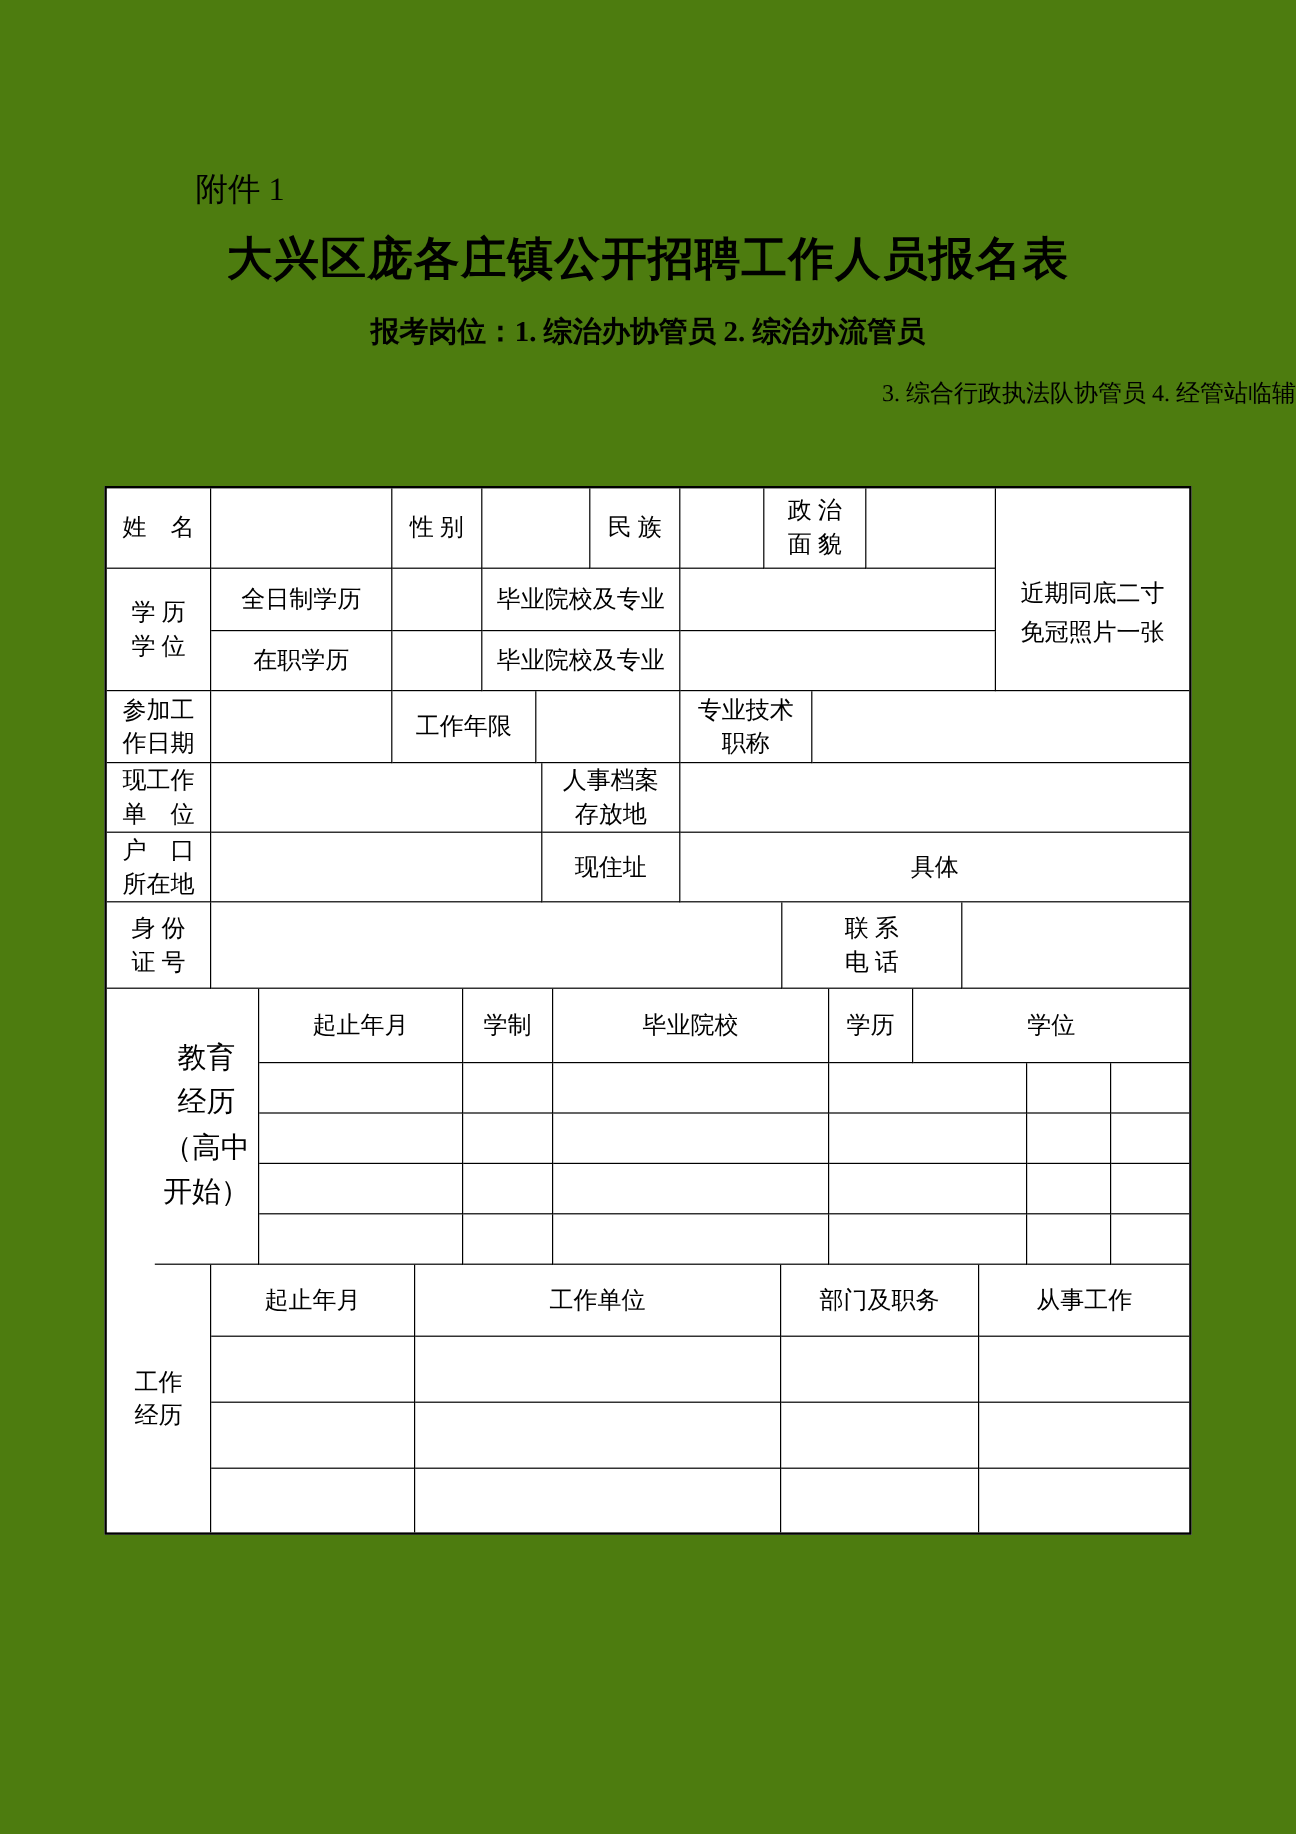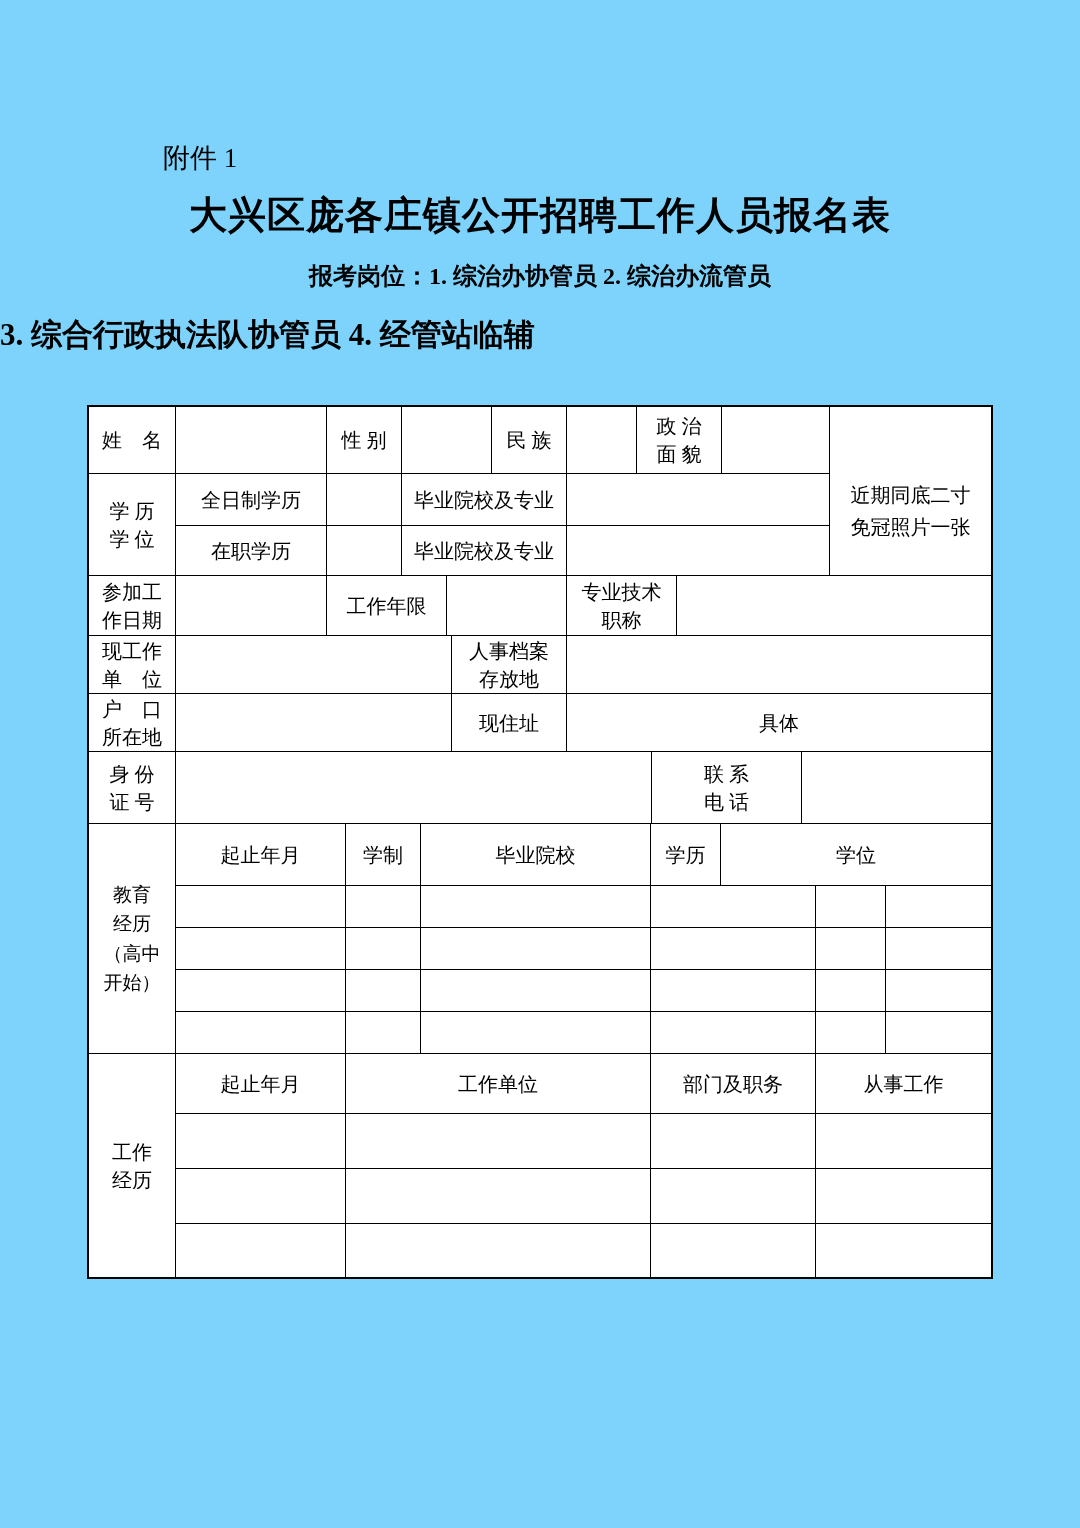--- a/index.html
+++ b/index.html
@@ -2,37 +2,37 @@
 <html><head>
 <meta charset="utf-8">
 <style>
   * { box-sizing: border-box; margin: 0; padding: 0; }
   html, body { background: #ffffff; }
   body {
     width: 1080px; height: 1528px;
     font-family: "Liberation Serif", "DejaVu Serif", serif;
     color: #000;
   }
-  .page { position: relative; width: 1080px; height: 1528px; background: #7dd3fc; overflow: hidden; }
+  .page { position: relative; width: 1080px; height: 1528px; background: #4d7c0f; overflow: hidden; }
 
   .attachment {
     position: absolute; left: 163px; top: 140px;
     font-size: 27px; font-weight: 400;
   }
   .title {
     position: absolute; left: 0; top: 190px; width: 100%;
     text-align: center; font-size: 38px; font-weight: 700; letter-spacing: 1px;
   }
   .subtitle1 {
     position: absolute; left: 0; top: 260px; width: 100%;
     text-align: center; font-size: 24px; font-weight: 700;
   }
   .subtitle2 {
     position: absolute; left: 0; top: 314px; width: 100%;
-    text-align: left; font-size: 31px; font-weight: 700;
+    text-align: right; font-size: 20px; font-weight: 400;
   }
 
   .form-table {
     position: absolute; left: 87px; top: 405px;
     width: 906px;
     border: 2px solid #000;
     background: #fff;
   }
   .frow { display: flex; align-items: stretch; }
   .col  { display: flex; flex-direction: column; }
@@ -46,21 +46,21 @@
     text-align: center;
     font-size: 20px;
     line-height: 1.4;
     white-space: pre-line;
     overflow: hidden;
   }
   .cfill { flex: 1 1 auto; width: auto; min-width: 0; }
   .nr { border-right: none; }
   .nb { border-bottom: none; }
 
-  .edu-label { line-height: 1.55; font-size: 19px; }
+  .edu-label { line-height: 1.55; font-size: 24px; margin-left: 40px; }
   .photo-note { line-height: 1.6; margin-top: 39px; }
 
   
   .h67{height:67px}.h66{height:66px}.h52{height:52px}.h50{height:50px}
   .h60{height:60px}.h58{height:58px}.h72{height:72px}.h62{height:62px}
   .h42{height:42px}.h55{height:55px}.h53{height:53px}
 
   
   .w87{width:87px}.w151{width:151px}.w75{width:75px}.w90{width:90px}
   .w70{width:70px}.w85{width:85px}.w120{width:120px}.w110{width:110px}

